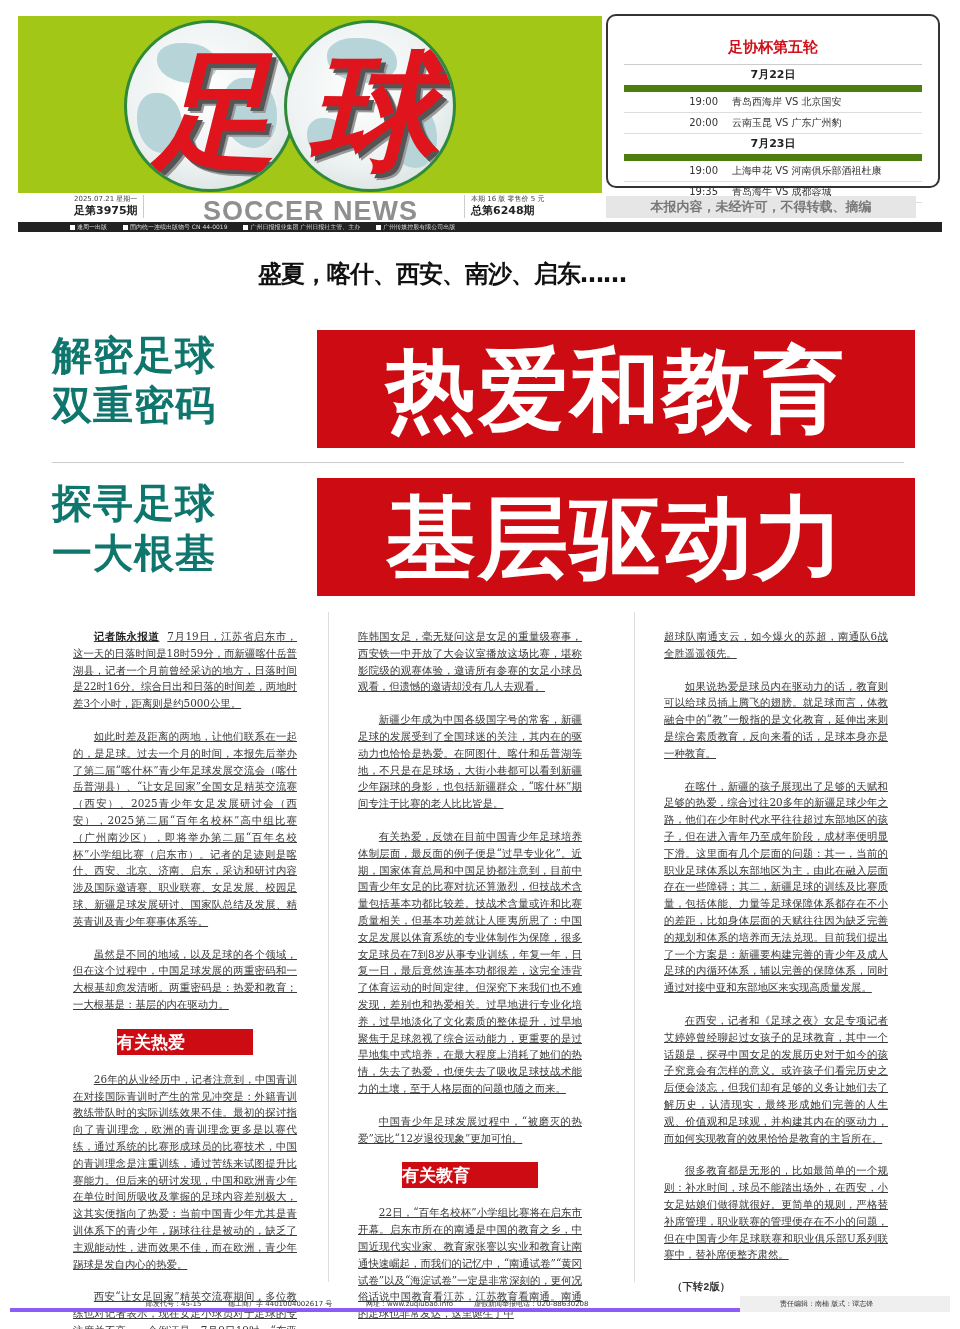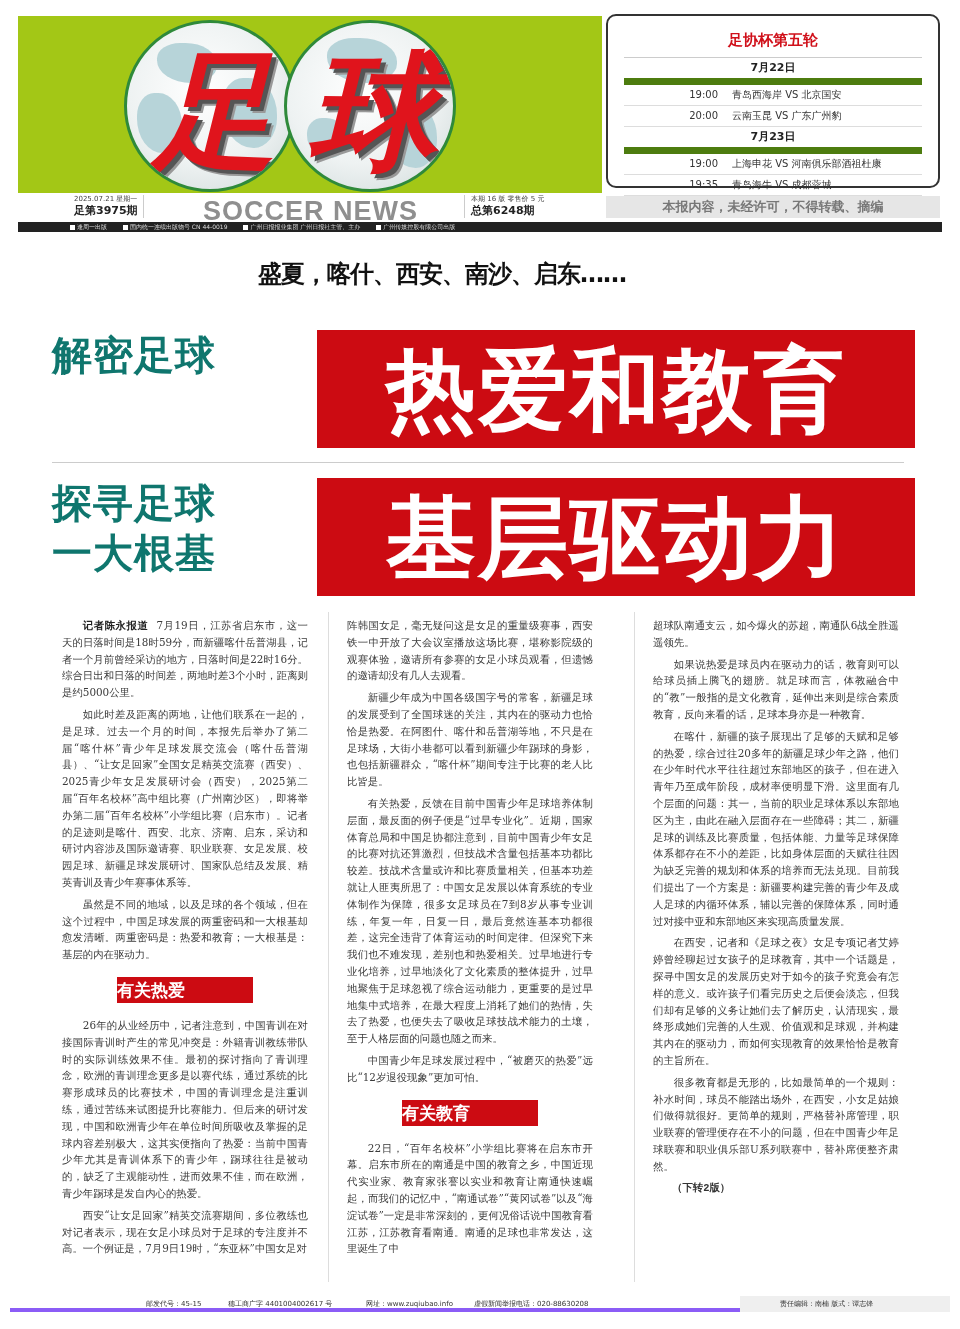--- a/index.html
+++ b/index.html
@@ -39,38 +39,38 @@
     position: absolute; left: 18px; top: 222px; width: 924px; height: 10px; background: #222;
     color: #ddd; font-family: "DejaVu Sans", sans-serif; font-size: 6px; line-height: 10px;
     padding-left: 52px; white-space: nowrap; overflow: hidden;
   }
   .info-bar span { margin-right: 14px; }
   .info-bar span::before { content: ""; display: inline-block; width: 5px; height: 5px; background: #fff; margin-right: 2px; vertical-align: -0.5px; }
 
   
   .schedule {
     position: absolute; left: 606px; top: 14px; width: 334px; height: 174px;
-    border: 2px solid #333; border-radius: 10px; background: #fff; padding: 7px 16px;
+    border: 2px solid #333; border-radius: 10px; background: #fff; padding: 14px 16px;
   }
   .sch-title {
     text-align: center; font-family: "DejaVu Sans", sans-serif; font-weight: bold;
     font-size: 15px; color: #d0101a; line-height: 34px; border-bottom: 1px solid #ccc;
   }
   .sch-date {
     text-align: center; font-family: "DejaVu Sans", sans-serif; font-weight: bold;
     font-size: 11px; color: #222; line-height: 20px; border-bottom: 7px solid #4d7c0f;
   }
   .sch-row {
     font-family: "DejaVu Sans", sans-serif; font-size: 10px; color: #333; line-height: 20px;
     border-bottom: 1px solid #ddd; white-space: nowrap;
   }
   .sch-time { display: inline-block; width: 108px; text-align: right; padding-right: 14px; }
 
   .notice {
-    position: absolute; left: 606px; top: 196px; width: 334px; height: 22px; background: #e6e6e6;
+    position: absolute; left: 606px; top: 196px; width: 310px; height: 22px; background: #e6e6e6;
     font-family: "DejaVu Sans", sans-serif; font-weight: bold; font-size: 13px; color: #777;
     text-align: center; line-height: 22px;
   }
 
   
   .kicker {
     position: absolute; left: 0; top: 258px; width: 884px; text-align: center;
     font-family: "DejaVu Sans", sans-serif; font-weight: bold; font-size: 24px; color: #111;
     letter-spacing: -1px;
   }
@@ -83,21 +83,21 @@
     color: #fff; font-family: "DejaVu Serif", serif; font-weight: bold; font-size: 90px;
     line-height: 118px; text-align: center; letter-spacing: 2px; overflow: hidden; margin-left: 11px;
   }
   .hr-thin { position: absolute; left: 52px; width: 852px; height: 1px; background: #ccc; }
 
   
   .col {
     position: absolute; top: 612px; width: 256px; font-family: "DejaVu Serif", serif;
     font-size: 10.4px; line-height: 16.8px; color: #3a3a3a; text-align: justify;
   }
-  .col p { text-indent: 2em; margin: 5px; }
+  .col p { text-indent: 2em; margin: 16px; text-decoration: underline; }
   .col p.noindent { text-indent: 0; }
   .byline { font-family: "DejaVu Sans", sans-serif; font-weight: bold; color: #222; margin-right: 8px; }
   .col1 { left: 57px; }
   .col2 { left: 342px; }
   .col3 { left: 648px; }
   .col-divider { position: absolute; top: 612px; width: 1px; height: 670px; background: #ddd; }
 
   .section-tag {
     display: block; width: 136px; height: 26px; margin: 14px auto 14px; background: #cc0b12;
     color: #fff; font-family: "DejaVu Sans", sans-serif; font-weight: bold; font-size: 17px;
@@ -167,20 +167,21 @@
   <div class="sch-row">
     <span class="sch-time">19:35</span><span>青岛海牛 VS 成都蓉城</span>
   </div>
 </div>
 <div class="notice">本报内容，未经许可，不得转载、摘编</div>
 
 <div class="kicker">盛夏，喀什、西安、南沙、启东……</div>
 
 <div class="subhead" style="top:330px;">
   <div>解密足球</div>
+  <div>双重密码</div>
 </div>
 <div class="redbox" style="top:330px;">热爱和教育</div>
 
 <div class="hr-thin" style="top:462px;"></div>
 
 <div class="subhead" style="top:478px;">
   <div>探寻足球</div>
   <div>一大根基</div>
 </div>
 <div class="redbox" style="top:478px;">基层驱动力</div>

